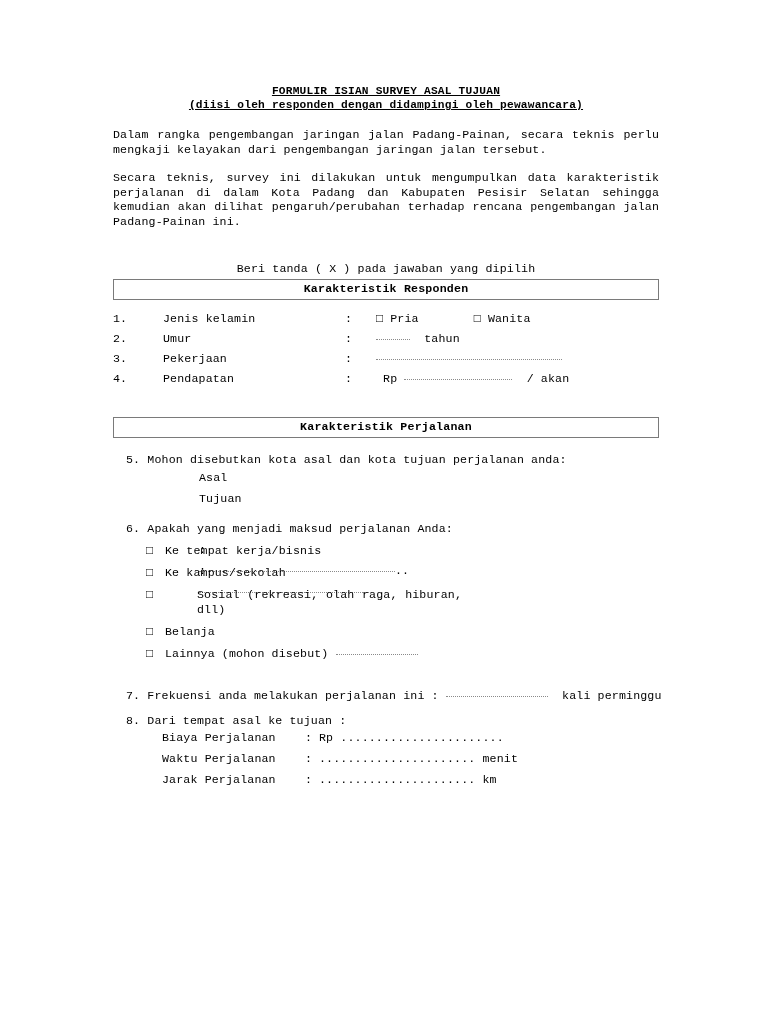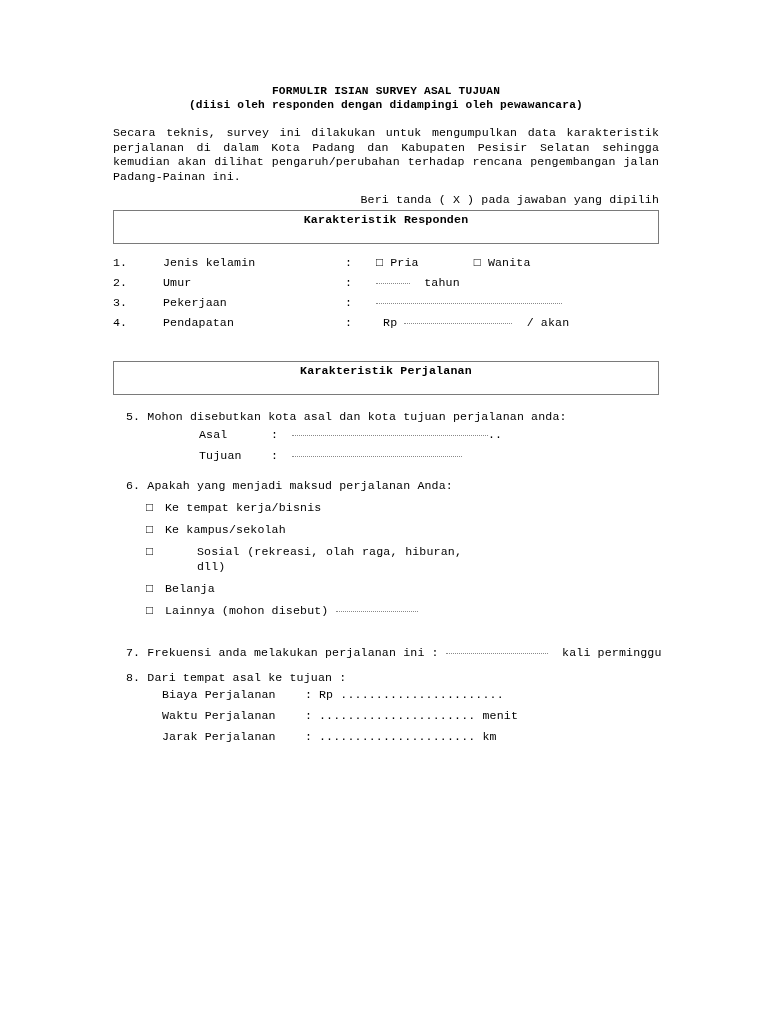--- a/index.html
+++ b/index.html
@@ -31,47 +31,48 @@
   }
 
   
   .title-line {
     text-align: center;
     font-weight: bold;
     font-size: 11.2px;
     letter-spacing: 0.2px;
     line-height: 14px;
     white-space: nowrap;
+    text-decoration: underline;
   }
   .title-line.sub { font-size: 11.2px; }
 
   
   .para {
     font-size: 11.6px;
     line-height: 14.6px;
     text-align: justify;
     text-align-last: left;
     margin-top: 14px;
     letter-spacing: 0.15px;
   }
   .para.first { margin-top: 16px; }
 
   
   .instruction {
-    text-align: right;
+    text-align: center;
     font-size: 11.6px;
     line-height: 14px;
-    margin-top: 9px;
+    margin-top: 32px;
     letter-spacing: 0.15px;
   }
 
   
   .section-box {
     border: 1px solid #7a7a7a;
-    height: 34px;
+    height: 21px;
     line-height: 17px;
     text-align: center;
     font-weight: bold;
     font-size: 11.6px;
     letter-spacing: 0.2px;
     margin-top: 3px;
     background: #fff;
     box-sizing: border-box;
   }
   .section-box.second { margin-top: 28px; }
@@ -122,20 +123,21 @@
   .s2-q {
     margin-top: 14px;
     line-height: 15px;
     padding-left: 13px;
   }
   .s2-sub {
     display: flex;
     align-items: baseline;
     padding-left: 86px;
     height: 21px;
+    flex-direction: column;
   }
   .s2-sub .k { width: 72px; flex: 0 0 72px; }
   .s2-sub .c { width: 21px; flex: 0 0 21px; }
 
   .opts { margin-top: 5px; }
   .opt {
     display: flex;
     align-items: flex-start;
     padding-left: 33px;
     margin-top: 7px;
@@ -174,20 +176,21 @@
 </style>
 </head>
 <body>
 
 <div class="page">
   <div class="content">
 
     <div class="title-line">FORMULIR ISIAN SURVEY ASAL TUJUAN</div>
     <div class="title-line sub">(diisi oleh responden dengan didampingi oleh pewawancara)</div>
 
+    <div class="para first">Dalam rangka pengembangan jaringan jalan Padang-Painan, secara teknis perlu mengkaji kelayakan dari pengembangan jaringan jalan tersebut.</div>
     <div class="para">Secara teknis, survey ini dilakukan untuk mengumpulkan data karakteristik perjalanan di dalam Kota Padang dan Kabupaten Pesisir Selatan sehingga kemudian akan dilihat pengaruh/perubahan terhadap rencana pengembangan jalan Padang-Painan ini.</div>
 
     <div class="instruction">Beri tanda ( X ) pada jawaban yang dipilih</div>
 
     <div class="section-box">Karakteristik Responden</div>
 
     <div class="q-table">
 
       <div class="q-row">
         <span class="q-num">1.</span>

